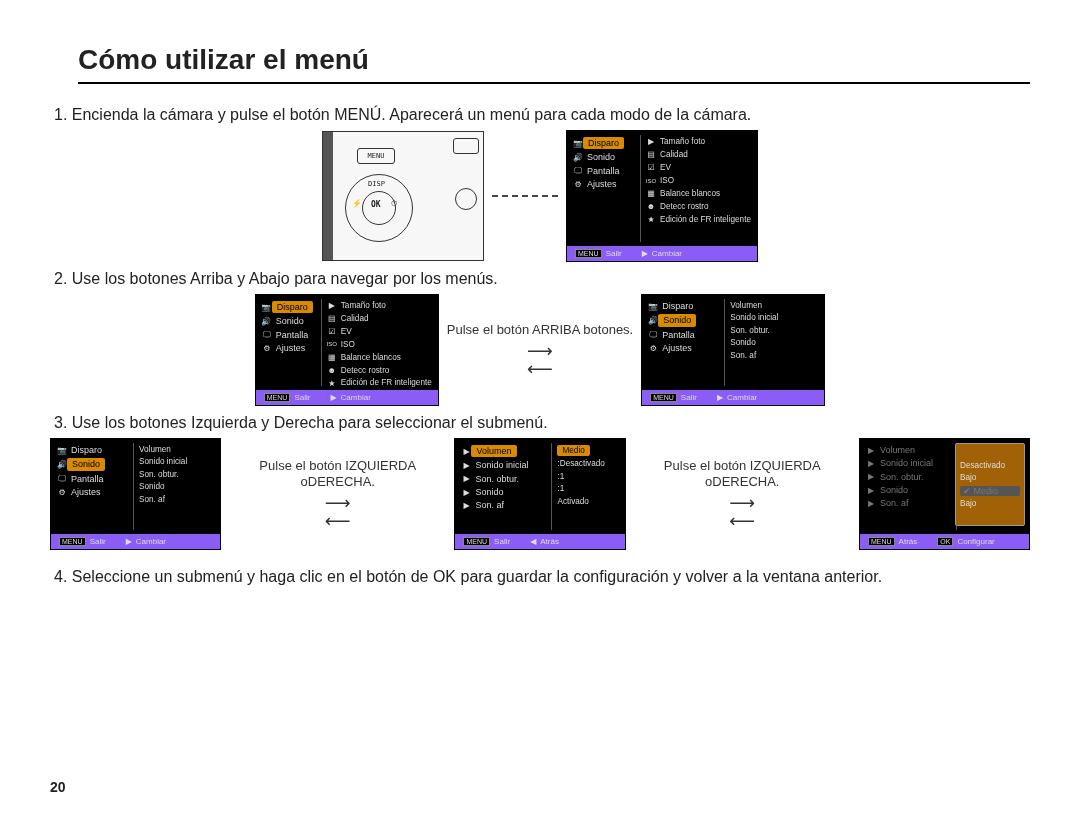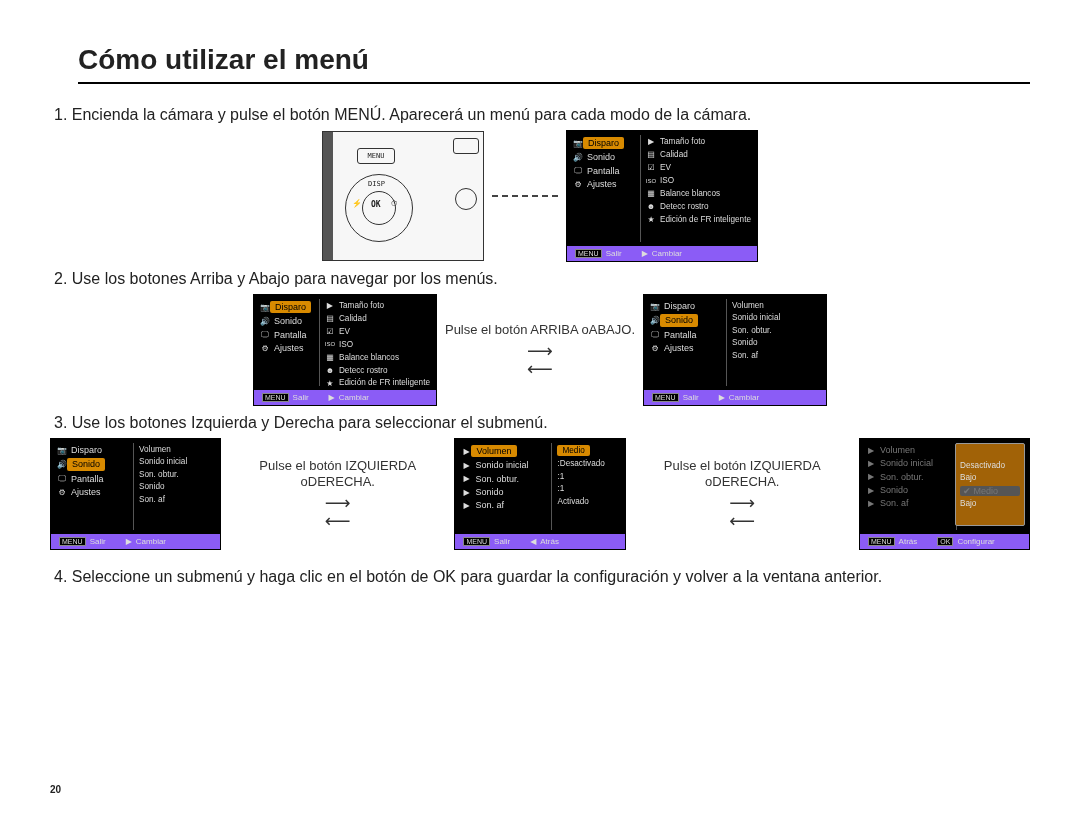--- a/index.html
+++ b/index.html
@@ -25,21 +25,21 @@
     margin-left:28px;
   }
   .step{font-size:16px;margin:4px 0 6px 4px;}
   .row{display:flex;align-items:center;gap:8px;margin:4px 0 8px 0;}
   .row.center{justify-content:center;}
   .page-num{
     position:absolute;
     left:50px;
     bottom:20px;
     font-weight:bold;
-    font-size:10px;
+    font-size:14px;
   }
   
   .dash{
     width:66px;height:1px;
     border-top:2px dashed #444;
   }
   
   .arrows{
     display:flex;flex-direction:column;align-items:center;gap:4px;
     font-size:12px;color:#333;
@@ -239,21 +239,21 @@
           <span>Salir</span>
         </span>
       <span>
           <span class="ic">▶</span>
           <span>Cambiar</span>
         </span>
     </div>
   </div>
 
   <div class="arrows">
-    <div class="cap">Pulse el botón ARRIBA oABAJO.</div>
+    <div class="cap">Pulse el botón ARRIBA botones.</div>
     <div class="glyphs">
         <span>⟶</span>
         <span>⟵</span>
       </div>
   </div>
 
   <div class="screen scr-mid">
     <div class="scr-body">
       <div class="scr-left">
         <div class="li">

